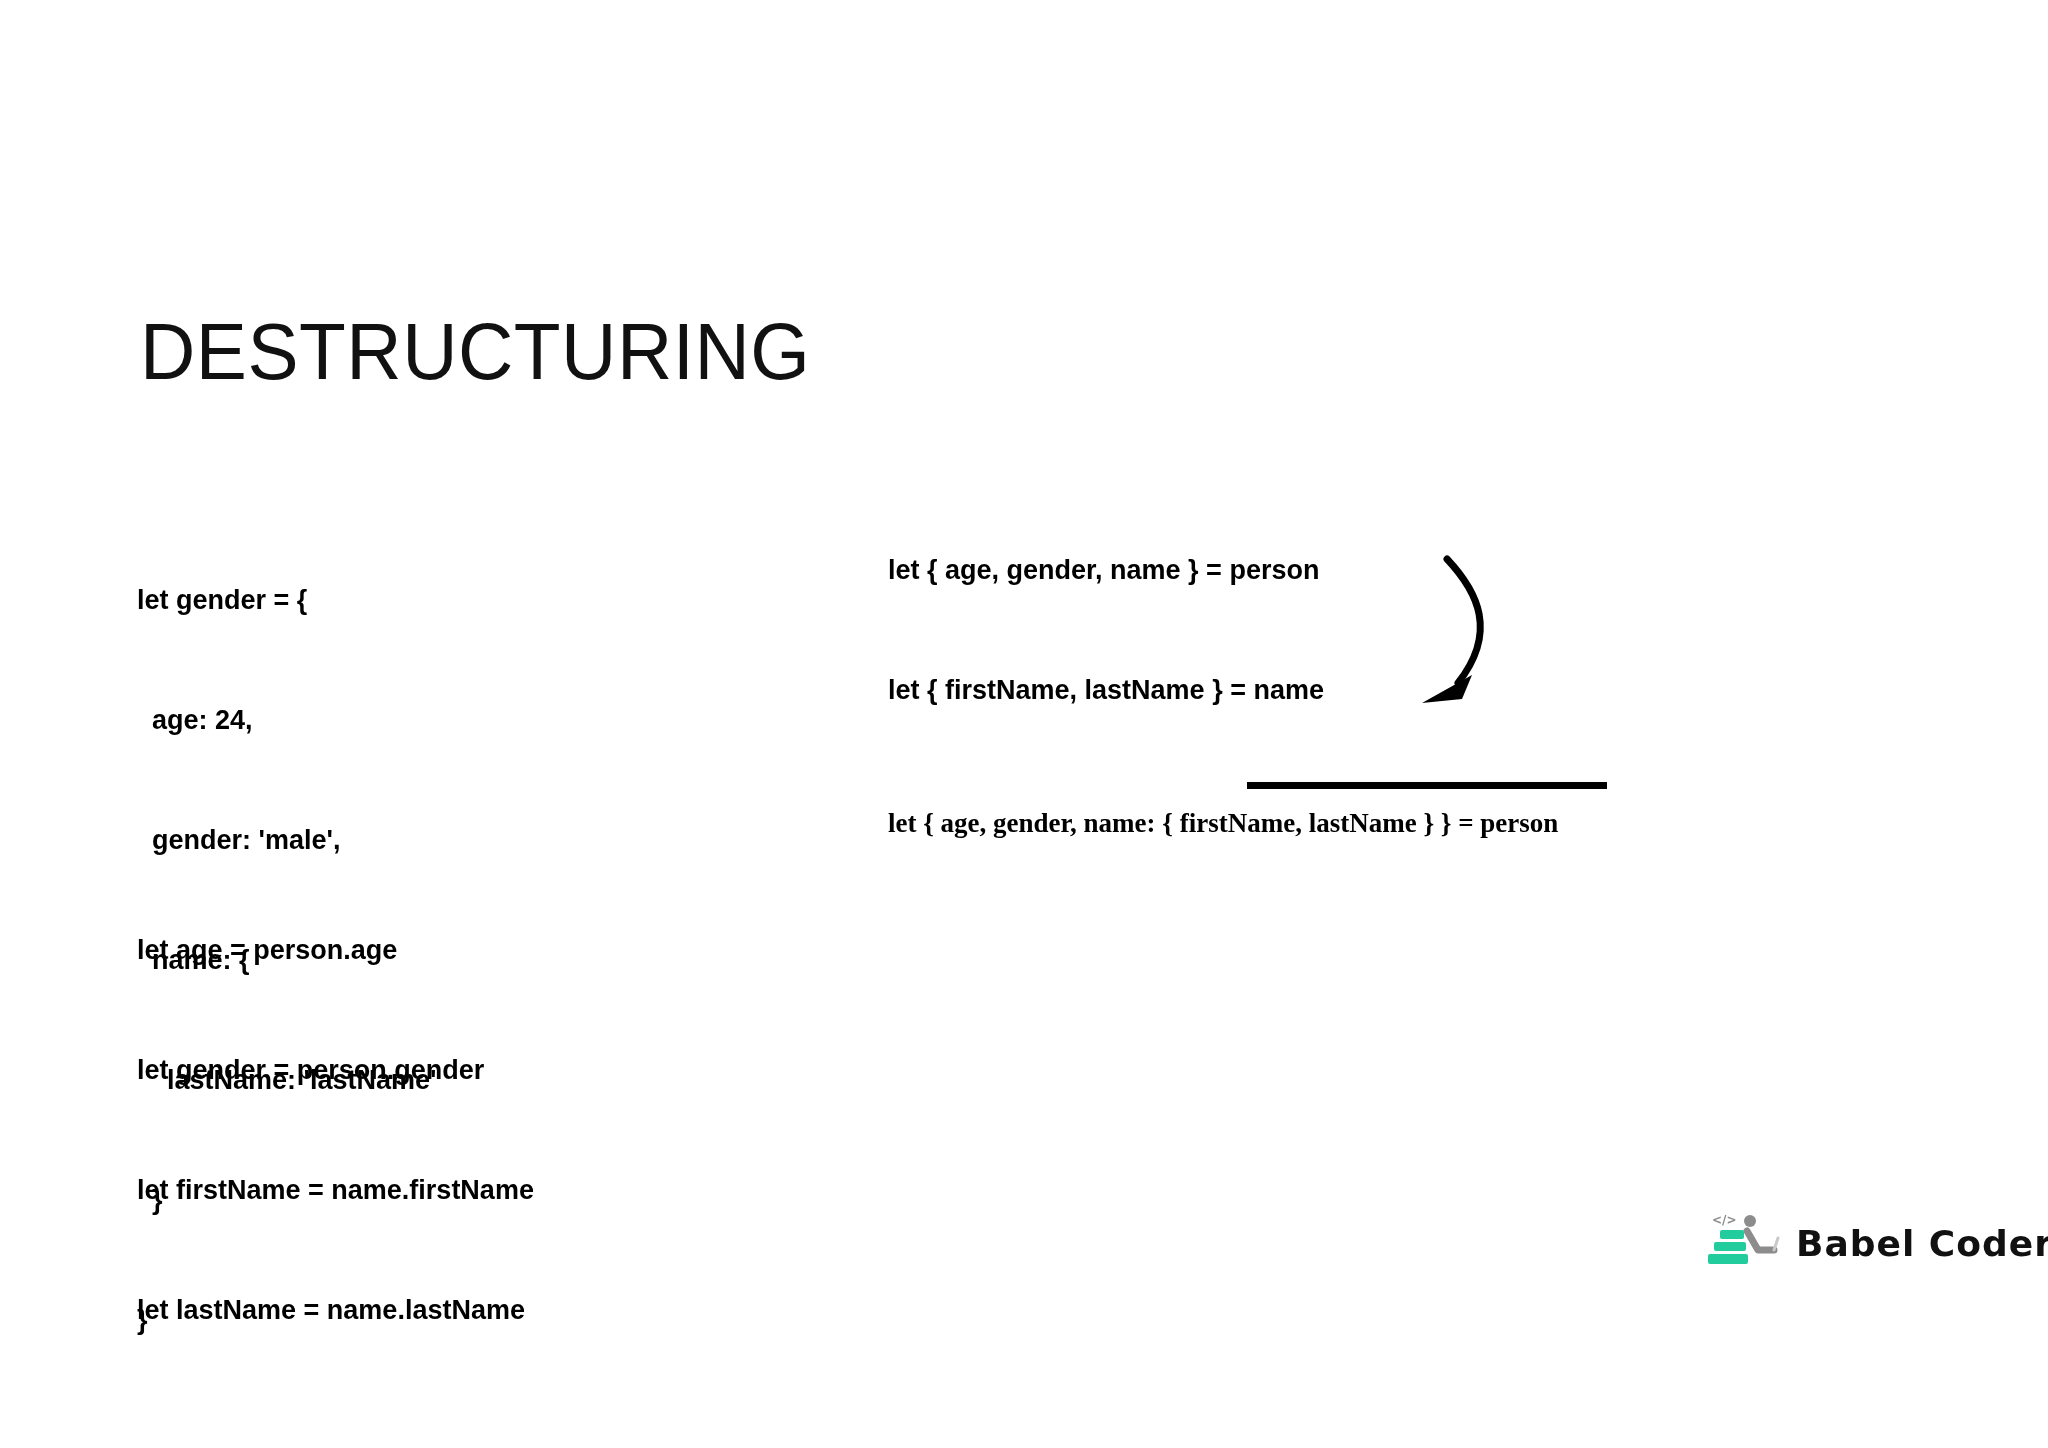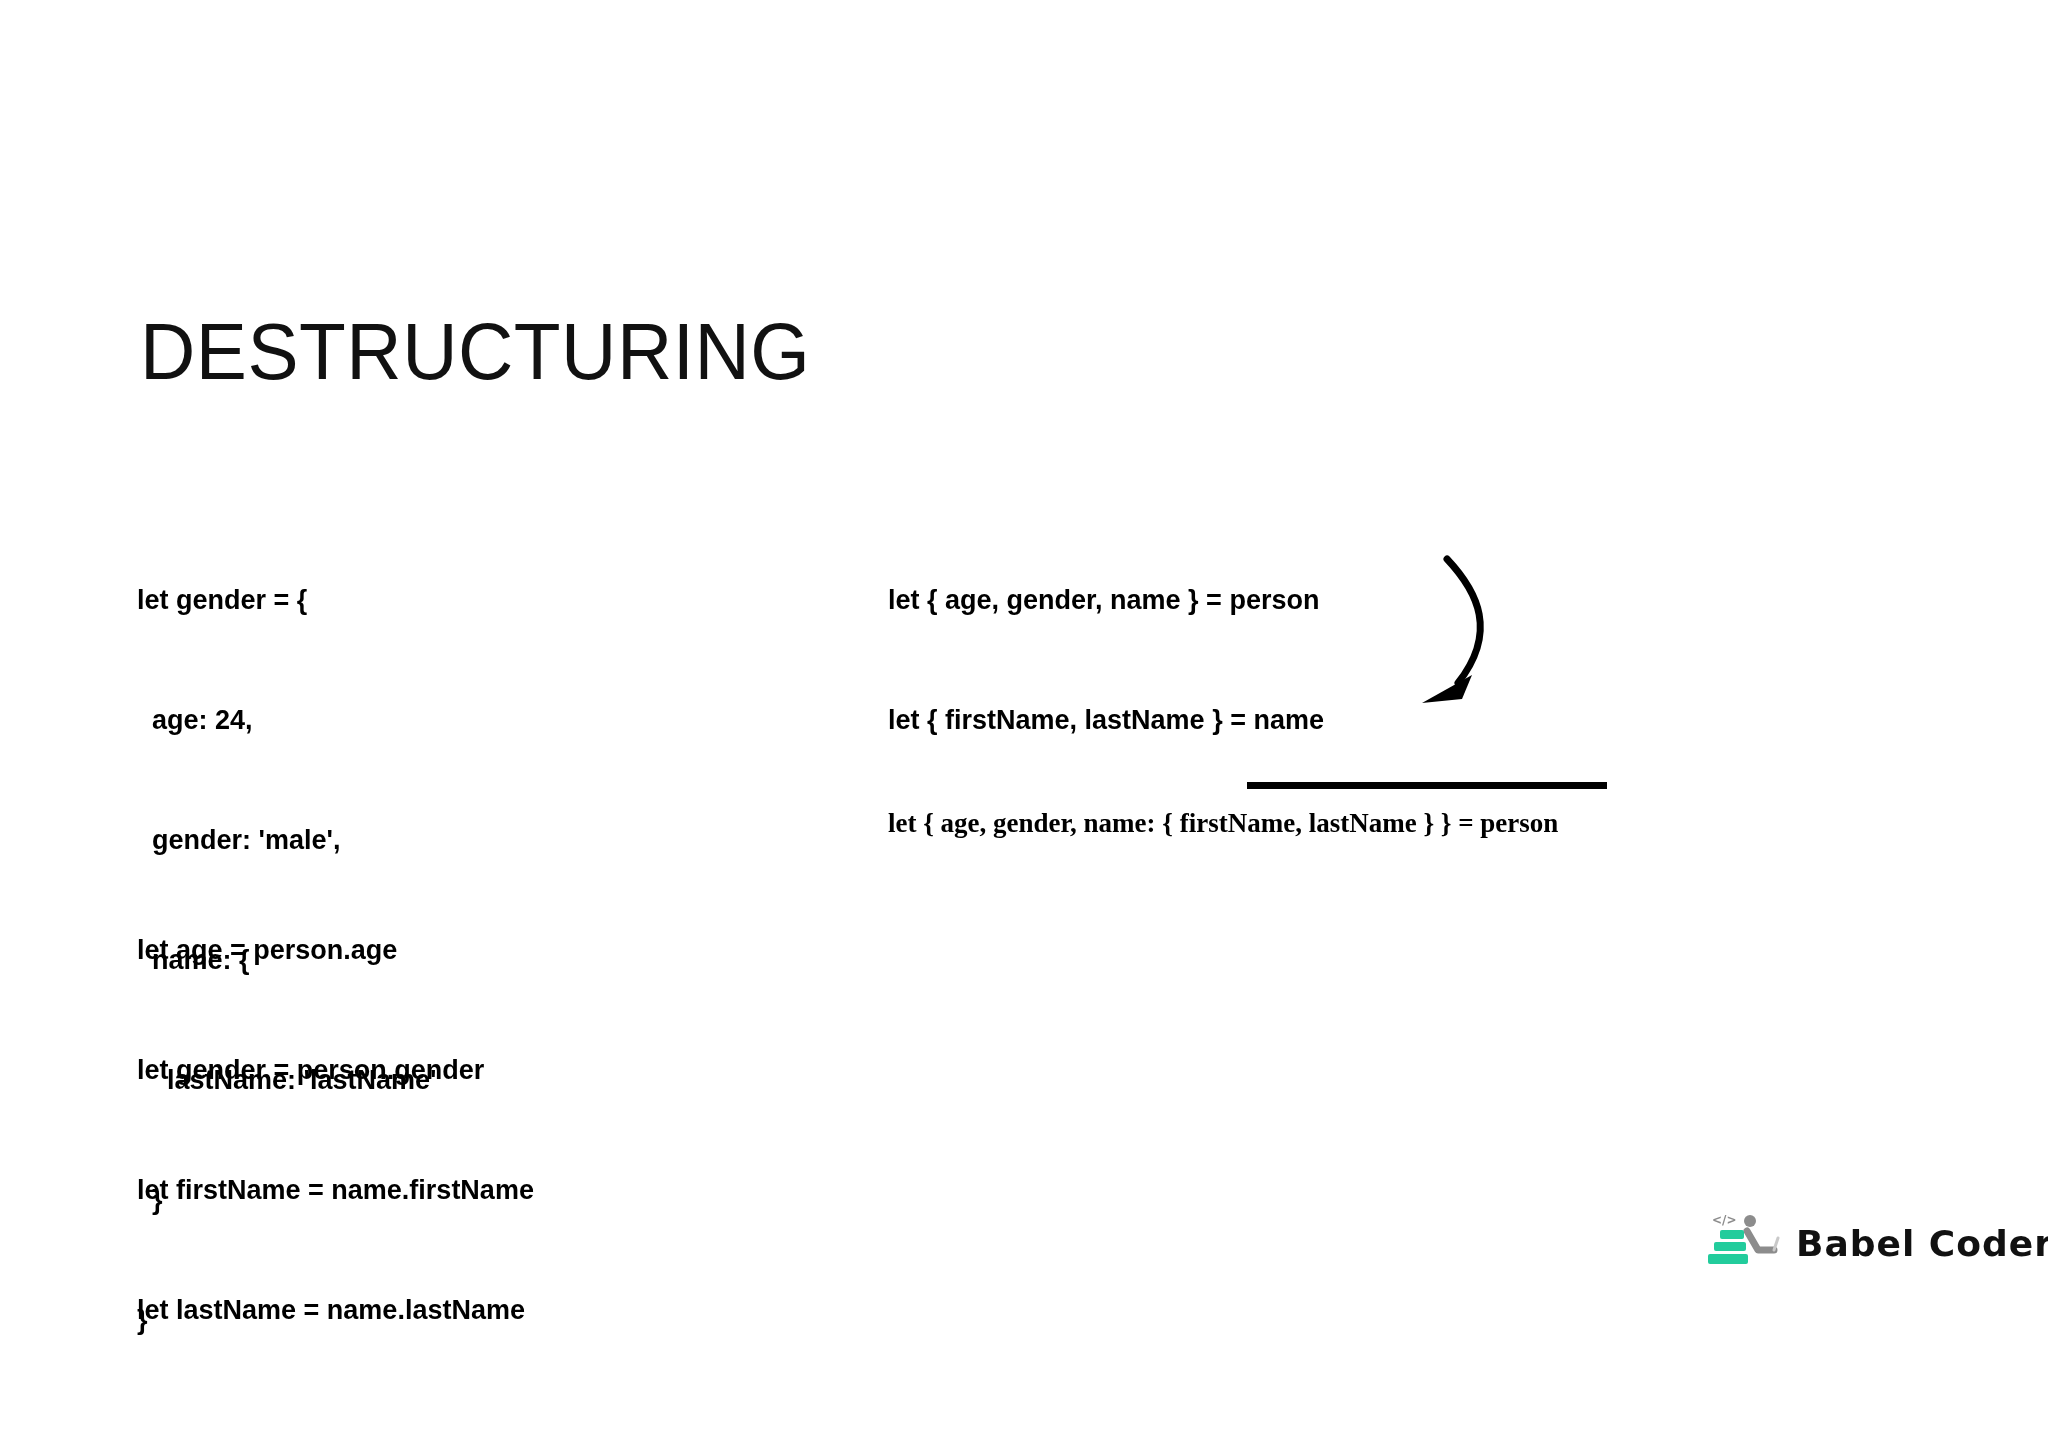--- a/index.html
+++ b/index.html
@@ -41,21 +41,21 @@
     line-height: 40px;
     color: #000000;
     white-space: pre;
   }
   .code-line {
     white-space: pre;
   }
 
   #object-literal-block { left: 137px; top: 500px; }
   #member-access-block  { left: 137px; top: 850px; }
-  #flat-destructuring-block { left: 888px; top: 500px; }
+  #flat-destructuring-block { left: 888px; top: 470px; }
   #nested-destructuring-block { left: 888px; top: 723px; font-family: Liberation Serif, serif; }
 
   
   #nested-pattern-underline {
     position: absolute;
     left: 1247px;
     top: 782px;
     width: 360px;
     height: 7px;
     background: #000000;

